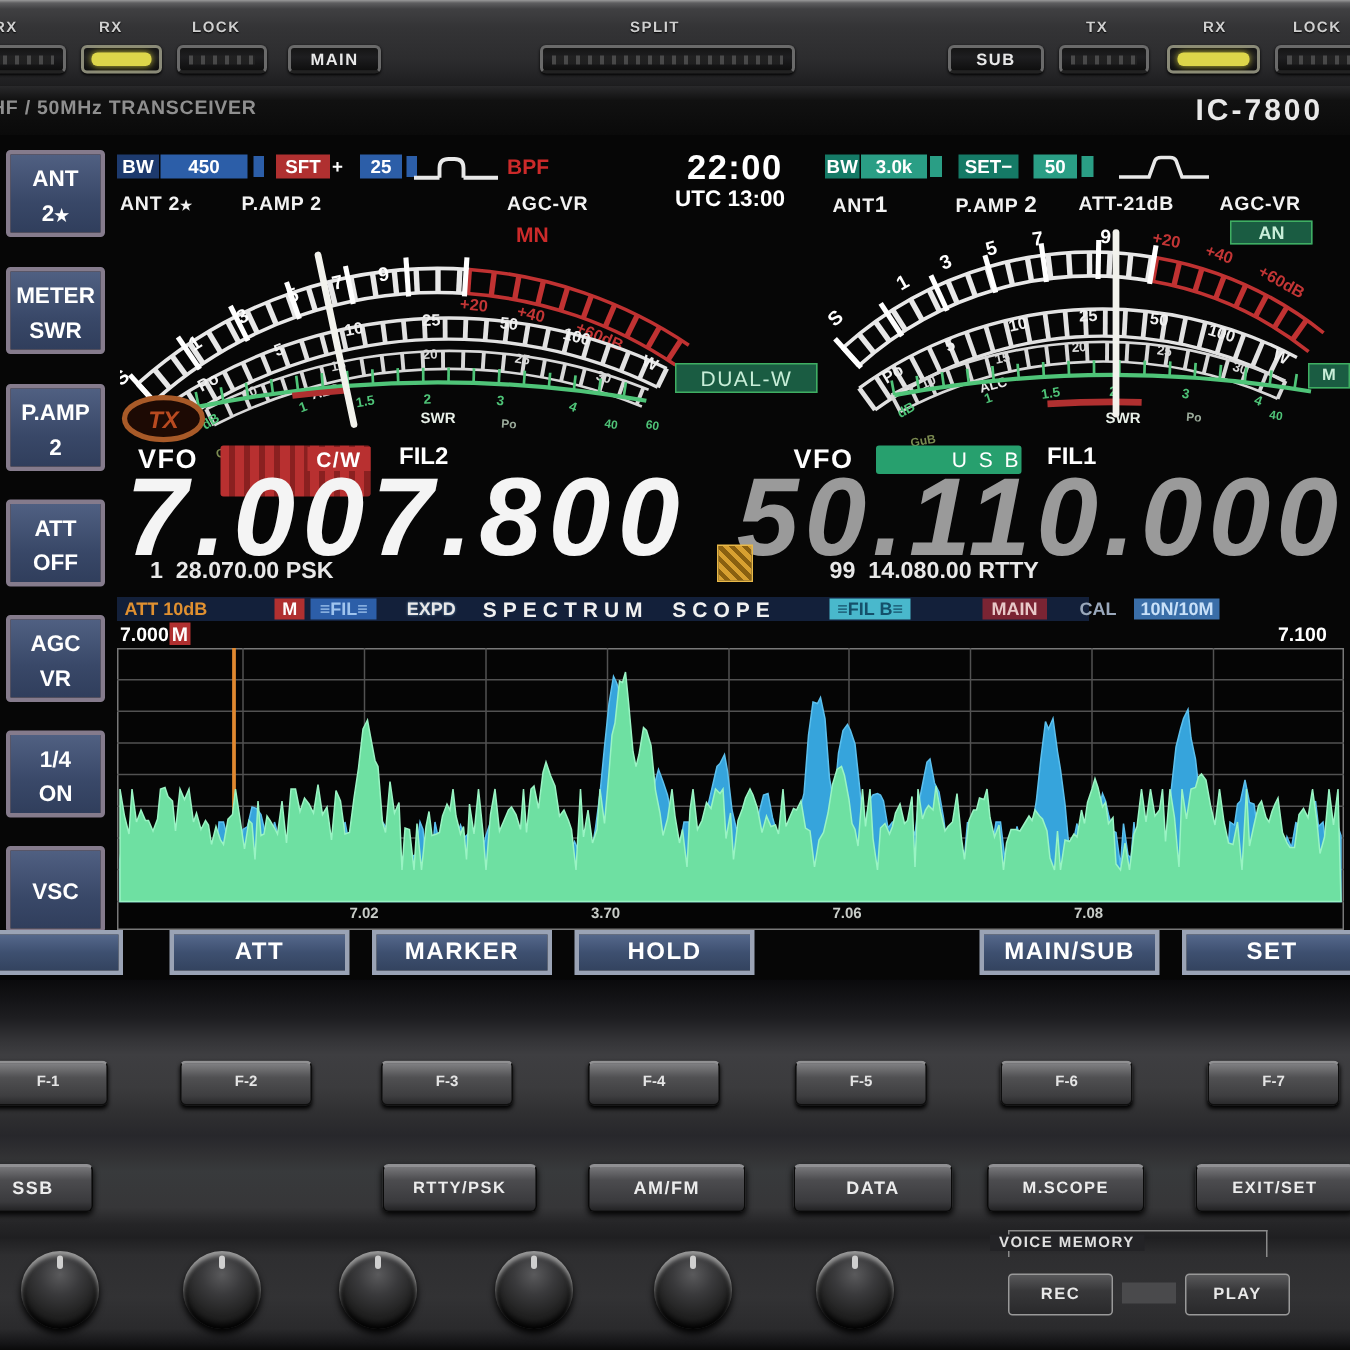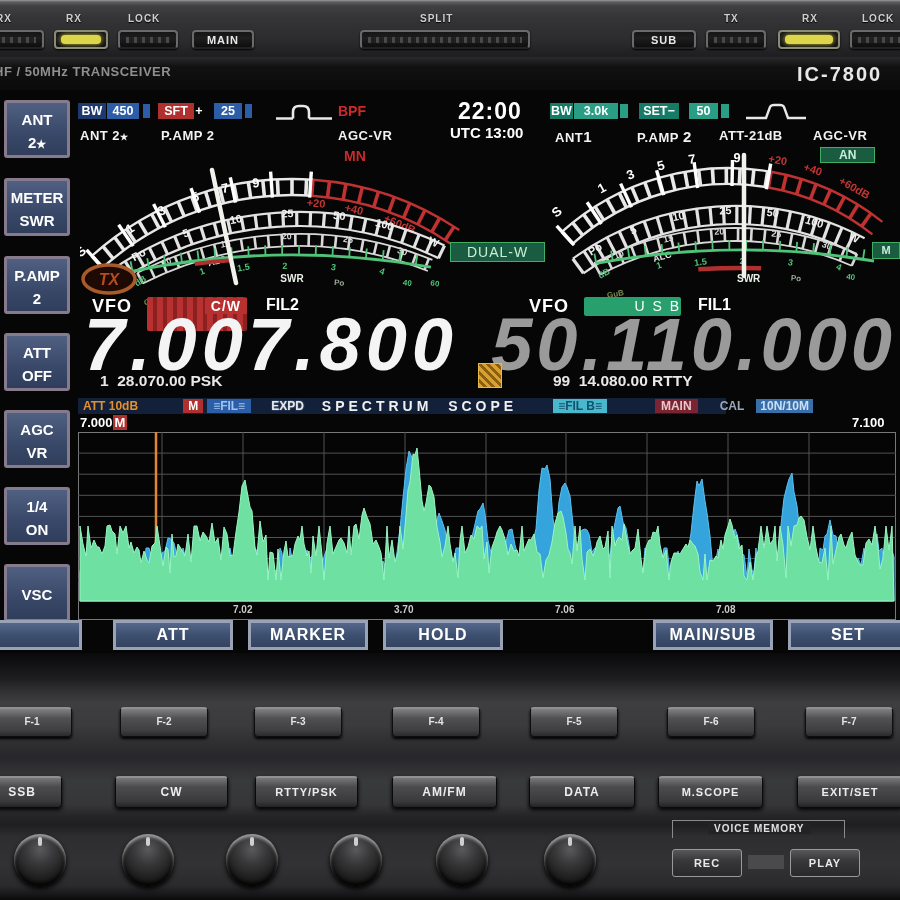--- a/index.html
+++ b/index.html
@@ -73,21 +73,21 @@
   <div class="sbtn" style="top:10px">ANT<br>2<span style="font-size:11px">★</span></div>
   <div class="sbtn" style="top:88px">METER<br>SWR</div>
   <div class="sbtn" style="top:166px">P.AMP<br>2</div>
   <div class="sbtn" style="top:243px">ATT<br>OFF</div>
   <div class="sbtn" style="top:320px">AGC<br>VR</div>
   <div class="sbtn" style="top:397px">1/4<br>ON</div>
   <div class="sbtn" style="top:474px;line-height:46px">VSC</div>
 
   <div class="abs" style="left:78px;top:13px;height:16px;display:flex;align-items:center;font-weight:bold;font-size:12.5px;line-height:16px;text-align:center">
     <span style="background:#1d3a6e;color:#fff;width:28px;height:16px">BW</span>
-      <span style="background:#2c5ea8;color:#fff;width:32px;height:16px;margin-left:1px">450</span>
+      <span style="background:#2c5ea8;color:#fff;width:58px;height:16px;margin-left:1px">450</span>
       <span style="background:#2c5ea8;width:7px;height:14px;margin-left:4px"></span>
     <span style="background:#b03030;color:#fff;width:36px;height:16px;margin-left:8px">SFT</span>
       <span style="color:#fff;width:10px">+</span>
       <span style="background:#2c5ea8;color:#fff;width:28px;height:16px;margin-left:10px">25</span>
       <span style="background:#2c5ea8;width:7px;height:14px;margin-left:3px"></span>
   </div>
   <svg class="abs" style="left:274px;top:13px" width="62" height="18" viewBox="0 0 62 18">
     <path d="M2,15.5 L19,15.5 M19,15.5 L19,9 Q19,3 25,3 L29,3 Q35,3 35,9 L35,15.5 M35,15.5 L58,15.5" fill="none" stroke="#e8e8e8" stroke-width="2.6"></path>
   </svg>
   <div class="abs" style="left:338px;top:13px;color:#cc2a2a;font-weight:bold;font-size:14px">BPF</div>
@@ -482,29 +482,28 @@
 
 <div class="abs lowpanel">
   <div class="fkey" style="left:-8px;width:80px">F-1</div>
   <div class="fkey" style="left:120px">F-2</div>
   <div class="fkey" style="left:254px">F-3</div>
   <div class="fkey" style="left:392px">F-4</div>
   <div class="fkey" style="left:530px">F-5</div>
   <div class="fkey" style="left:667px">F-6</div>
   <div class="fkey" style="left:805px">F-7</div>
   <div class="mkey" style="left:-18px;width:80px;line-height:29px">SSB</div>
-  <div class="mkey" style="left:115px;width:113px;line-height:29px">CW</div>
   <div class="mkey" style="left:255px;width:103px;line-height:29px;font-size:11px">RTTY/PSK</div>
   <div class="mkey" style="left:392px;width:105px;line-height:29px">AM/FM</div>
   <div class="mkey" style="left:529px;width:106px;line-height:29px">DATA</div>
   <div class="mkey" style="left:658px;width:105px;line-height:29px;font-size:11px">M.SCOPE</div>
   <div class="mkey" style="left:797px;width:106px;line-height:29px;font-size:11px">EXIT/SET</div>
   <div class="knob" style="left:14px"></div>
   <div class="knob" style="left:122px"></div>
   <div class="knob" style="left:226px"></div>
   <div class="knob" style="left:330px"></div>
   <div class="knob" style="left:436px"></div>
   <div class="knob" style="left:544px"></div>
   <div class="abs" style="left:672px;top:167px;width:173px;height:18px;border:1px solid #8a8a8a;border-bottom:none"></div>
-  <div class="abs" style="left:708px;top:170px;color:#e0e0e0;font-size:10px;font-weight:bold;letter-spacing:1px;background:#232326;padding:0 6px">VOICE MEMORY</div>
+  <div class="abs" style="left:660px;top:170px;color:#e0e0e0;font-size:10px;font-weight:bold;letter-spacing:1px;background:#232326;padding:0 6px">VOICE MEMORY</div>
   <div class="abs" style="left:672px;top:196px;width:70px;height:28px;background:linear-gradient(#58585a,#38383a 40%,#29292b);border:1px solid #999;border-radius:3px;color:#e8e8e8;font-size:11px;font-weight:bold;text-align:center;line-height:26px;letter-spacing:1px">REC</div>
   <div class="abs" style="left:790px;top:196px;width:70px;height:28px;background:linear-gradient(#58585a,#38383a 40%,#29292b);border:1px solid #999;border-radius:3px;color:#e8e8e8;font-size:11px;font-weight:bold;text-align:center;line-height:26px;letter-spacing:1px">PLAY</div>
   <div class="abs" style="left:748px;top:202px;width:36px;height:14px;background:#4a4a4c"></div>
 </div>
 </body></html>

